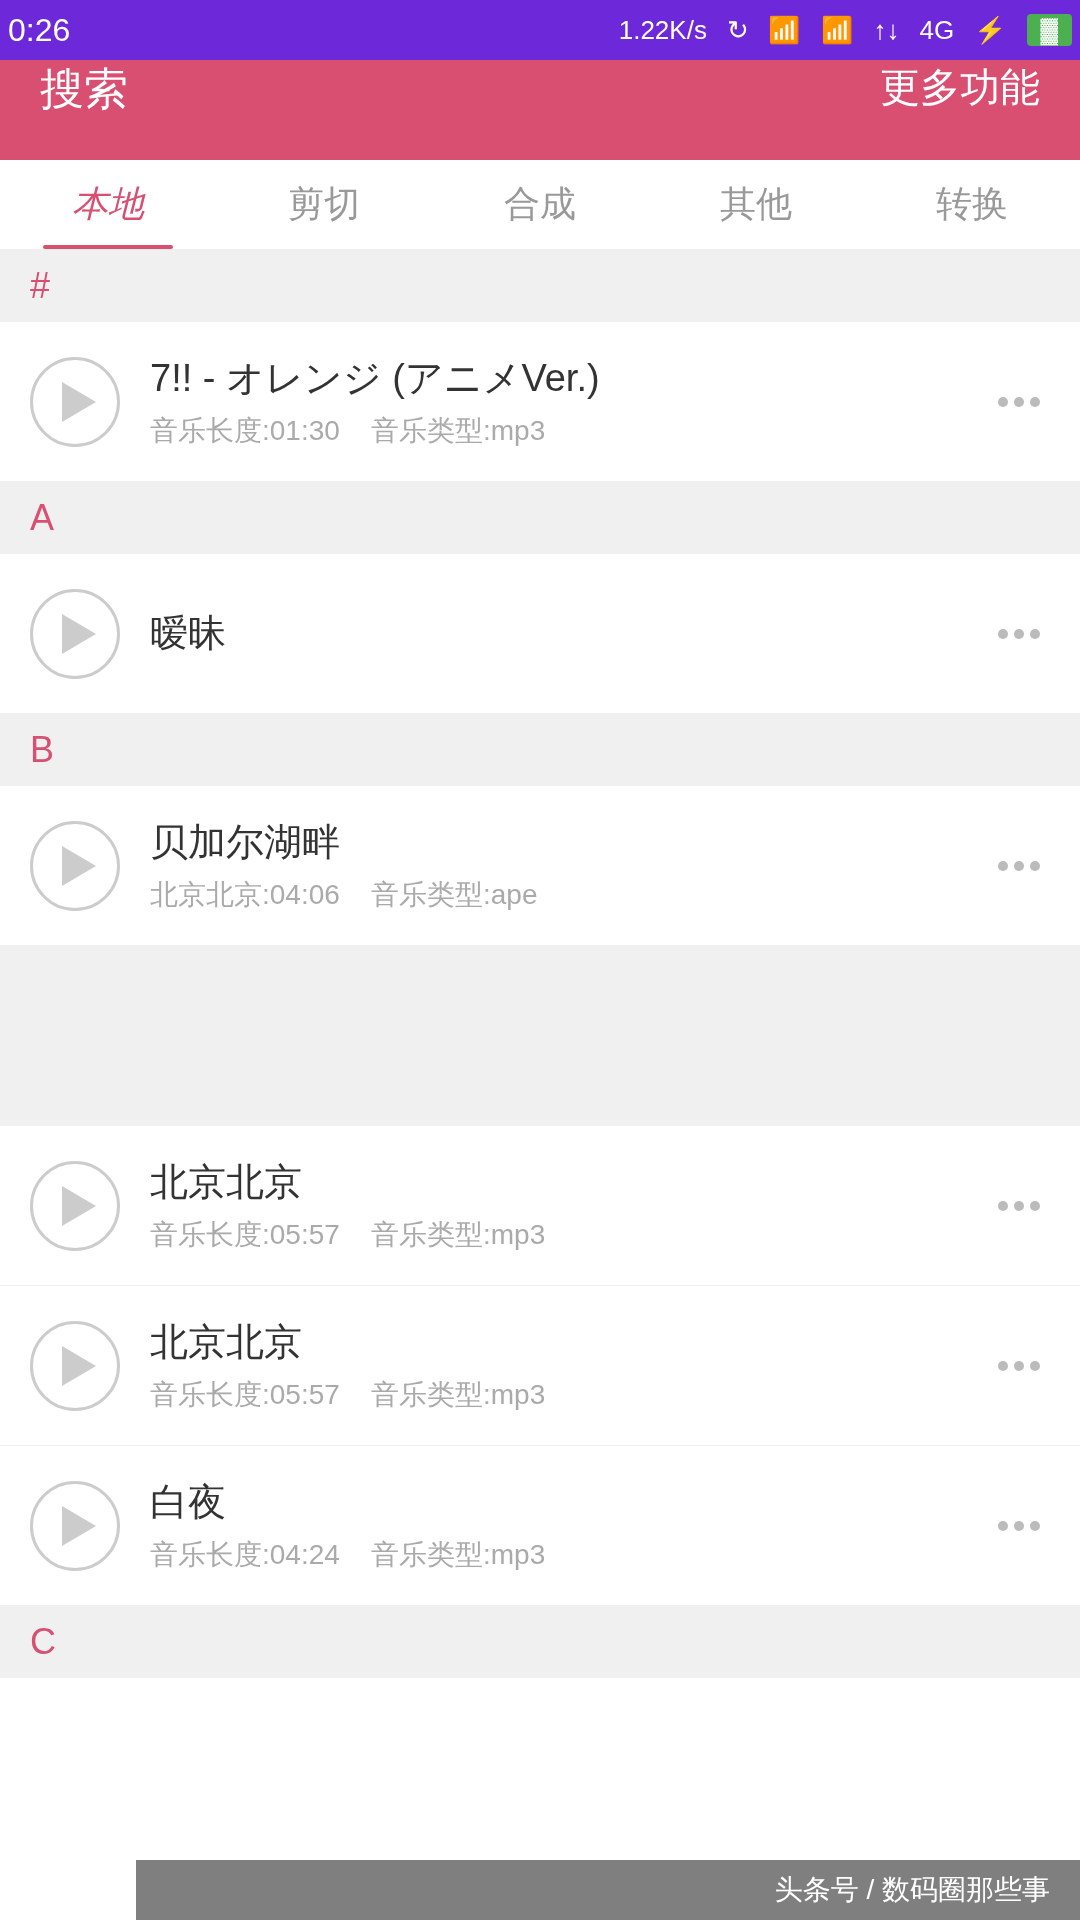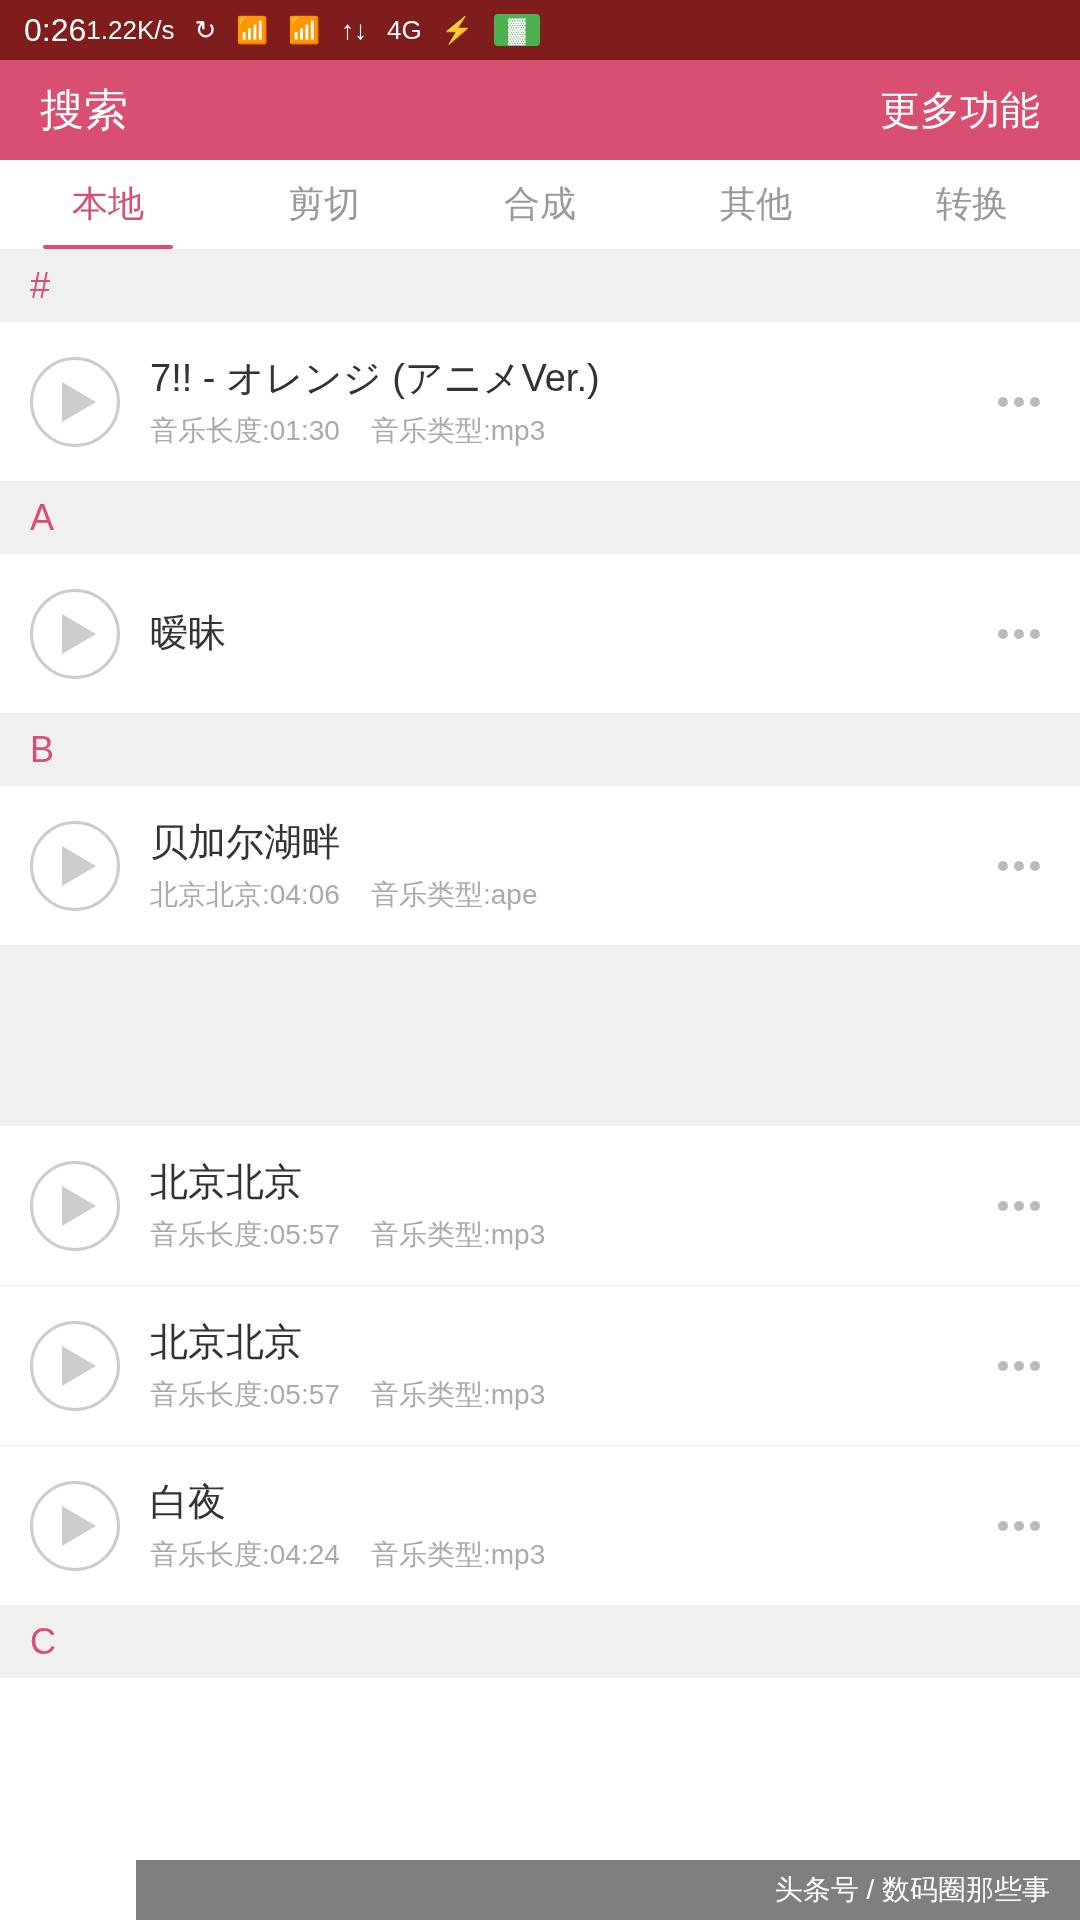--- a/index.html
+++ b/index.html
@@ -9,45 +9,46 @@
       min-height: 1920px;
       font-family: 'PingFang SC', 'Microsoft YaHei', sans-serif;
       background: #fff;
       overflow-x: hidden;
     }
 
     
     .status-bar {
       width: 100%;
       height: 60px;
-      background: #7f1d1d;
-      display: flex;
-      align-items: center;
-      padding: 0 24px;
+      background: #6d28d9;
+      display: flex;
+      align-items: center;
+      justify-content: space-between;
+      padding: 0 8px;
     }
     .status-time {
       color: #fff;
       font-size: 32px;
       font-weight: 500;
     }
     .status-icons {
       display: flex;
       align-items: center;
       gap: 20px;
       color: #fff;
       font-size: 26px;
     }
 
     
     .header {
       width: 100%;
       height: 100px;
       background: #d94f71;
       display: flex;
-      align-items: center;
+      align-items: flex-start;
       justify-content: space-between;
       padding: 0 40px;
     }
     .header-search {
       color: #fff;
       font-size: 44px;
       font-weight: 400;
     }
     .header-more {
       color: #fff;
@@ -69,20 +70,21 @@
       display: flex;
       align-items: center;
       justify-content: center;
       height: 100%;
       font-size: 36px;
       color: #999;
       position: relative;
     }
     .tab-item.active {
       color: #d94f71;
+      font-style: italic;
     }
     .tab-item.active::after {
       content: '';
       position: absolute;
       bottom: 0;
       left: 20%;
       width: 60%;
       height: 4px;
       background: #d94f71;
       border-radius: 2px;

